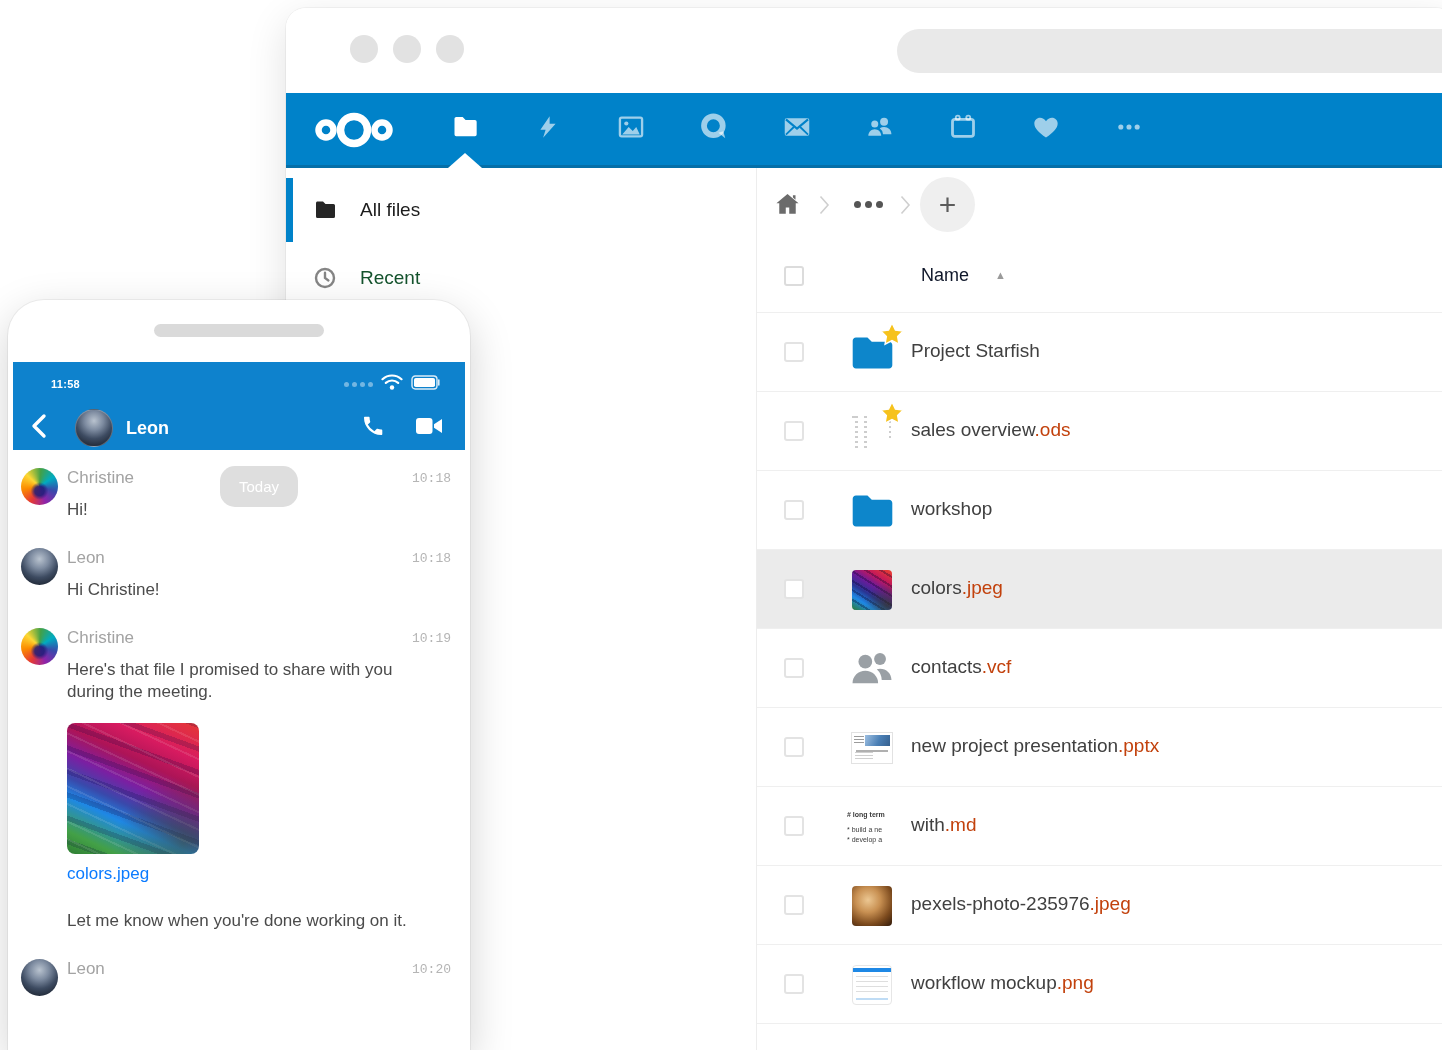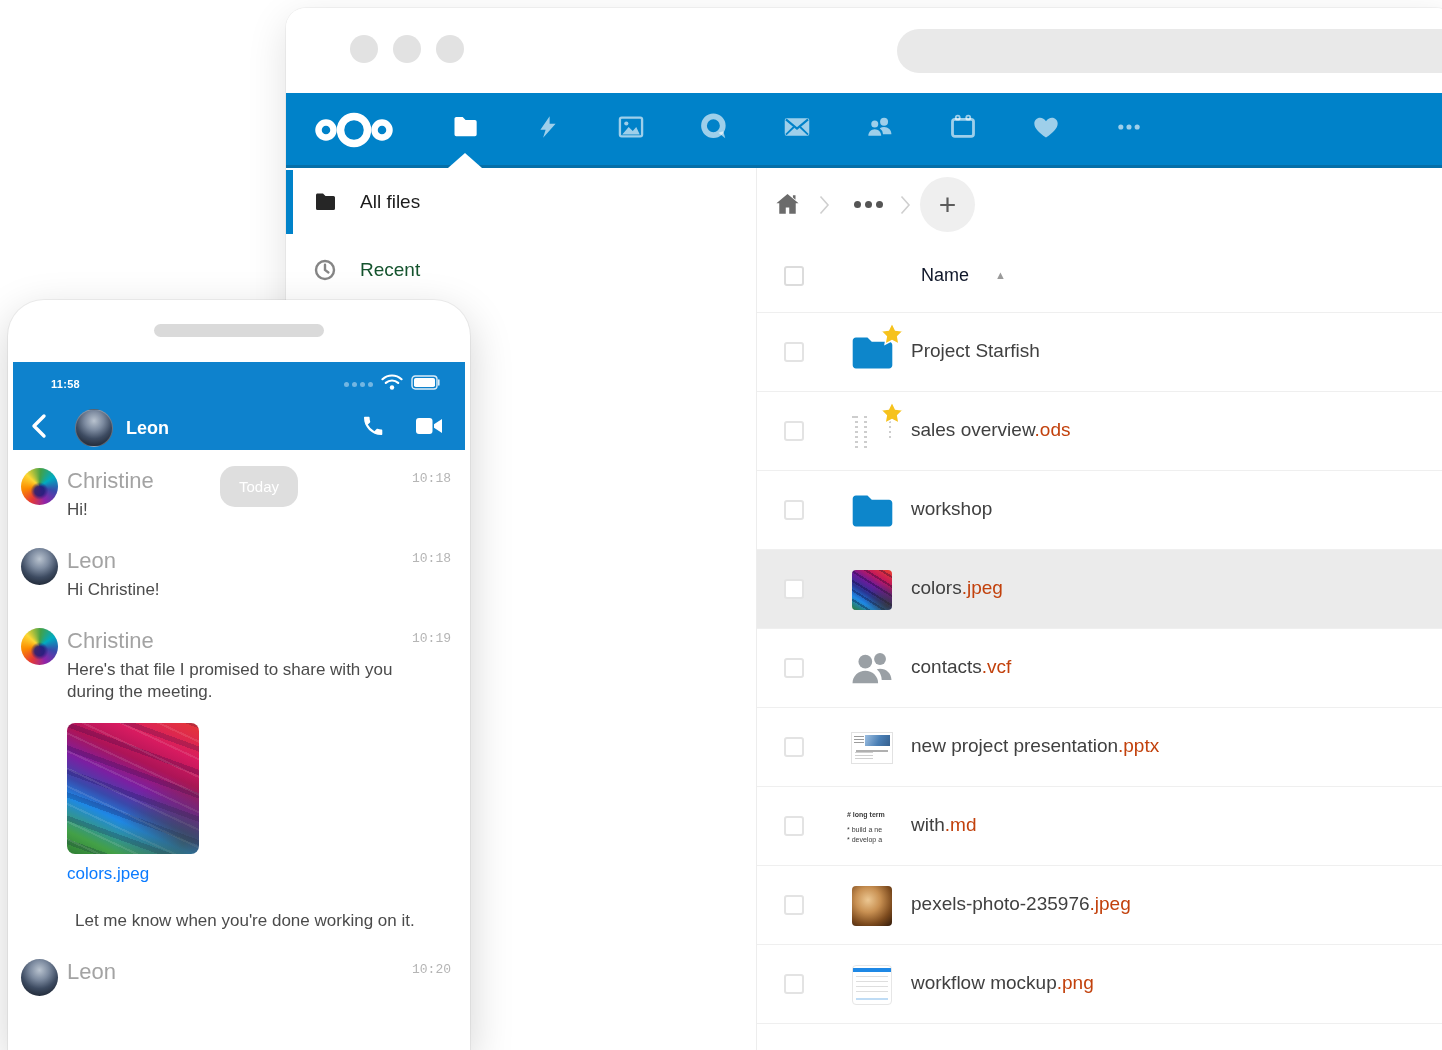--- a/index.html
+++ b/index.html
@@ -22,21 +22,21 @@
   .nc-apps { position:absolute; left:152px; top:0; height:72px; display:flex; gap:29px; }
   .app-icon { width:54px; height:72px; display:flex; align-items:center; justify-content:center;
               color:rgba(255,255,255,.62); position:relative; cursor:pointer; }
   .app-icon.active { color:#ffffff; }
   .app-icon.active::after { content:""; position:absolute; bottom:-3px; left:50%;
       transform:translateX(-50%); width:0; height:0;
       border-left:17px solid transparent; border-right:17px solid transparent;
       border-bottom:15px solid #ffffff; }
 
   .nc-body { position:absolute; top:160px; left:0; right:0; bottom:0; display:flex; }
-  .sidebar { width:470px; background:#fff; padding-top:0; }
+  .sidebar { width:470px; background:#fff; padding-top:8px; }
   .side-item { position:relative; height:68px; display:flex; align-items:center; cursor:pointer; }
   .side-item .s-icon { position:absolute; left:27px; width:24px; height:24px; }
   .side-item .s-label { position:absolute; left:74px; font-size:19px; color:#14532d; }
   .side-item.active .s-label { color:#1c1c1c; }
   .side-item.active::before { content:""; position:absolute; left:0; top:2px; bottom:2px;
       width:7px; background:#0082c9; }
 
   .filelist { flex:1; border-left:1px solid #ededed; position:relative; background:#fff; }
   .crumbbar { position:relative; height:72px; }
   .crumb-home { position:absolute; left:17px; top:23px; cursor:pointer; }
@@ -122,33 +122,33 @@
 
   .chat { flex:1; background:#fff; padding:10px 0 0 0; position:relative; }
   .msg { position:relative; padding:0 14px 0 54px; margin-top:27px; }
   .msg:first-child { margin-top:8px; }
   .avatar { position:absolute; left:8px; top:0; width:37px; height:37px; border-radius:50%; }
   .av-christine { background:
       radial-gradient(circle at 50% 62%, rgba(30,30,120,.85) 0 16%, transparent 30%),
       conic-gradient(from 210deg, #e53935, #fb8c00, #fdd835, #43a047, #00acc1, #3949ab, #8e24aa, #e53935); }
   .av-leon { background: radial-gradient(circle at 50% 30%, #b9c3cf 0%, #7d8ba0 30%, #3d4b61 58%, #10151e 100%); }
   .m-head { height:22px; position:relative; }
-  .author { font-size:22px; color:#a3a3a3; }
+  .author { font-size:17px; color:#a3a3a3; }
   .mtime { position:absolute; right:0; top:3px; font-size:13px; color:#b5b5b5;font-family:Liberation Mono, monospace; }
   .date-badge { position:absolute; left:50%; transform:translateX(-50%); top:-2px;
       background:#dedede; color:#fff; font-size:15px; padding:12px 19px; border-radius:15px; }
   .msg-text { margin-top:9px; font-size:17px; line-height:1.3; color:#4b4b4b; max-width:360px; }
   .att-img { width:132px; height:131px; border-radius:8px; margin-top:20px; cursor:pointer;
       background:
         radial-gradient(circle at 88% 92%, rgba(70,70,20,.5), transparent 40%),
         repeating-linear-gradient(205deg, rgba(255,255,255,.10) 0 2px, transparent 2px 16px),
         repeating-linear-gradient(200deg, rgba(0,0,60,.18) 0 5px, transparent 5px 22px),
         linear-gradient(205deg,#e53935 0%,#d81b60 20%,#ad1457 34%,#7b1fa2 48%,#3949ab 60%,#1e88e5 70%,#43a047 88%,#2e7d32 100%); }
   .att-link { margin-top:10px; font-size:17px; color:#0b7bff; cursor:pointer; }
-  .att-link + .msg-text { margin-top:26px;margin-left:8px; }
+  .att-link + .msg-text { margin-top:26px; }
 </style>
 </head>
 <body>
 
 <div class="browser">
   <div class="chrome">
     <div class="traffic">
       <span></span>
       <span></span>
       <span></span>

